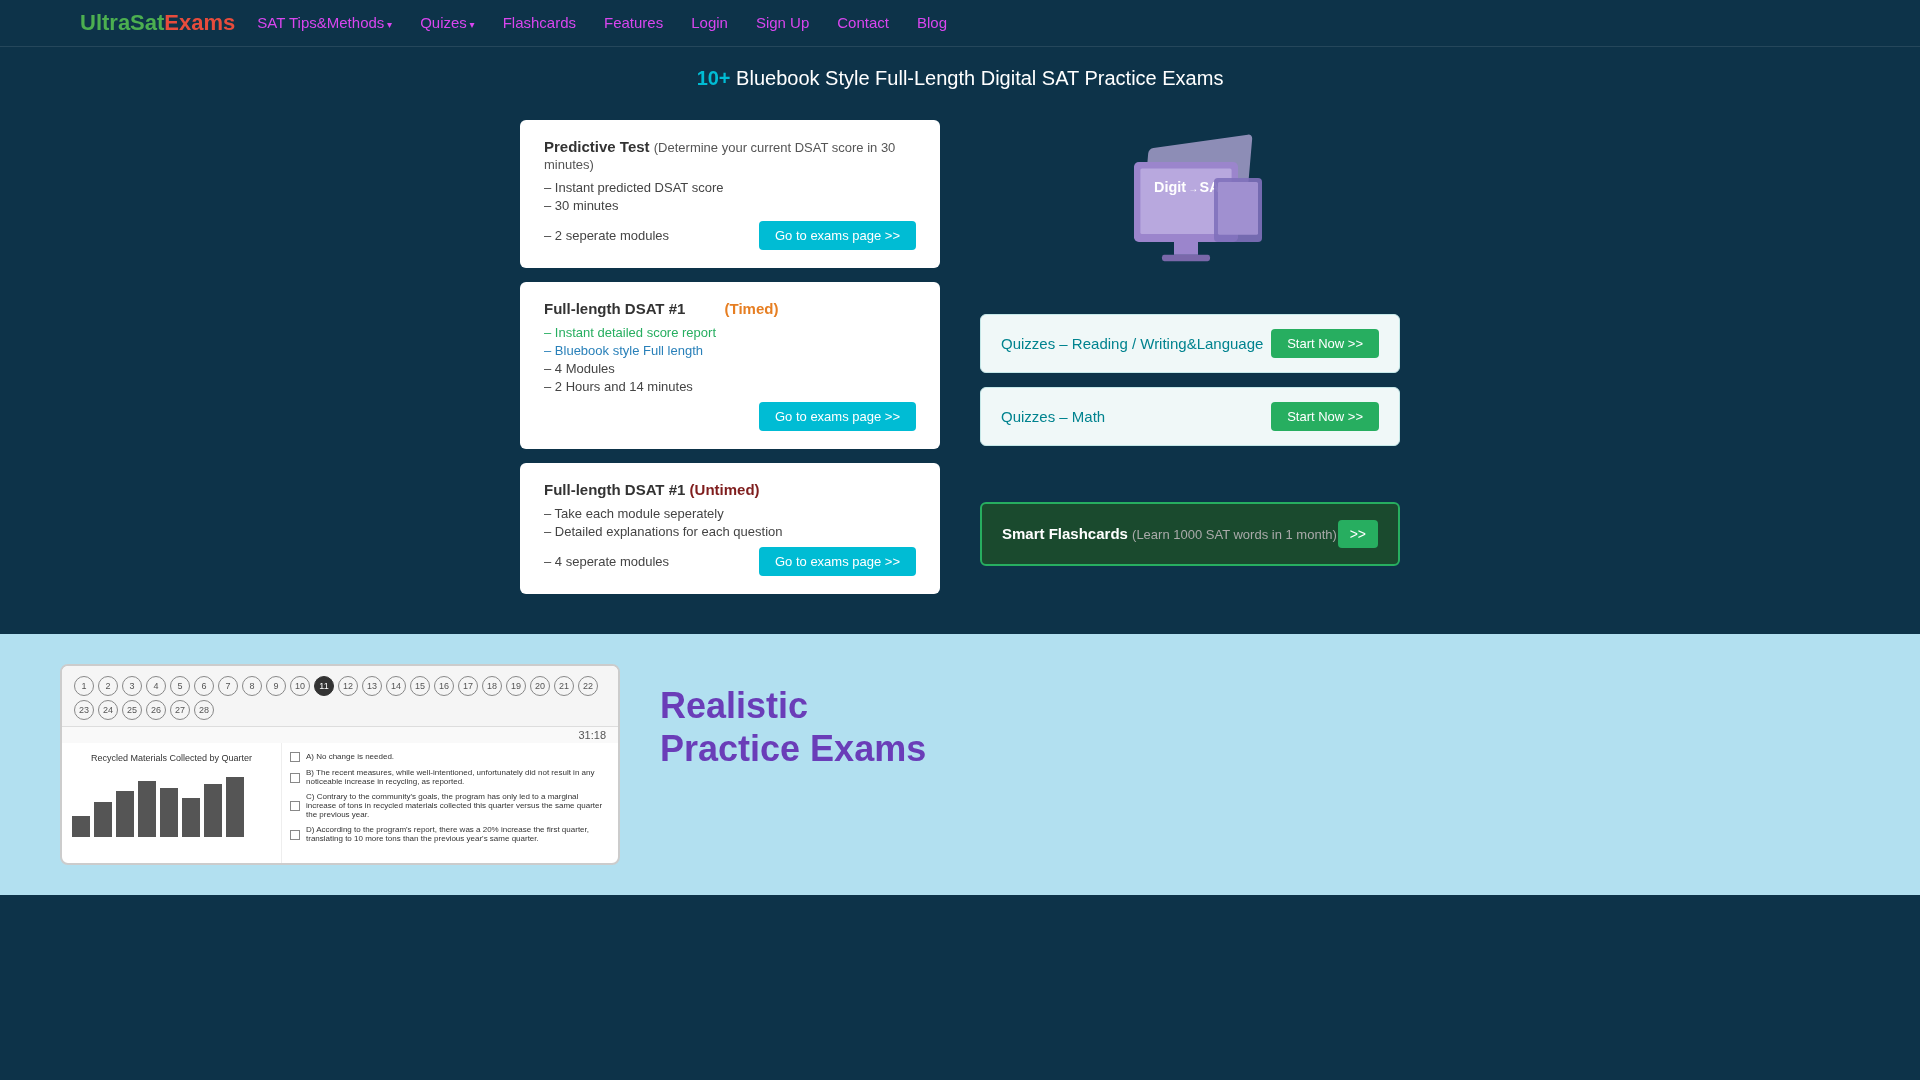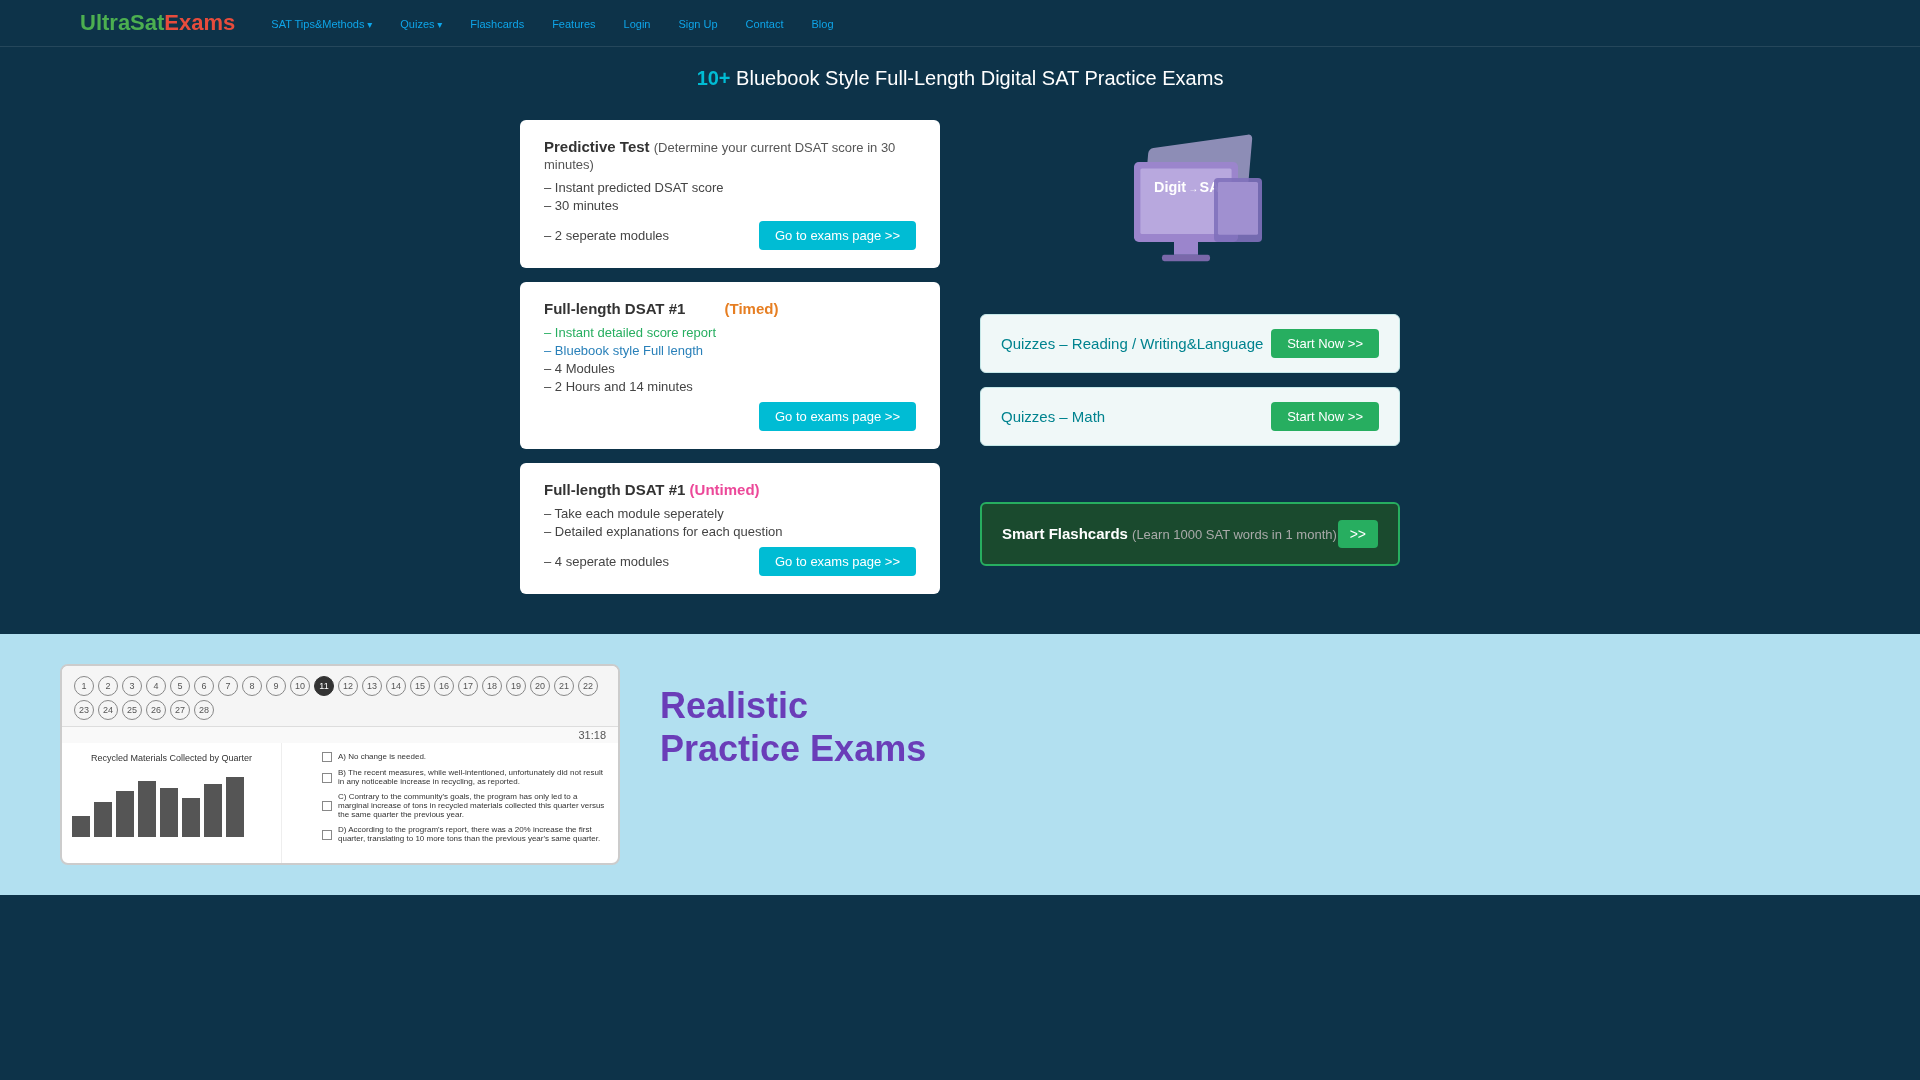--- a/index.html
+++ b/index.html
@@ -9,35 +9,35 @@
     nav {
       background-color: #0d3349;
       display: flex;
       align-items: center;
       padding: 10px 80px;
       border-bottom: 1px solid rgba(255,255,255,0.1);
     }
     .nav-logo {
       font-size: 22px;
       font-weight: bold;
-      margin-right: 36px;
+      margin-right: 22px;
       text-decoration: none;
     }
     .logo-ultra { color: #4caf50; }
     .logo-exams { color: #e74c3c; }
     .nav-links {
       display: flex;
       align-items: center;
       gap: 28px;
       list-style: none;
     }
     .nav-links a {
-      color: #0ea5e9;
+      color: #d946ef;
       text-decoration: none;
-      font-size: 11px;
+      font-size: 15px;
       text-align: center;
     }
     .nav-links .has-dropdown::after {
       content: " ▾";
       font-size: 10px;
     }
 
     
     .hero {
       background-color: #0d3349;
@@ -79,21 +79,21 @@
       font-size: 15px;
       font-weight: bold;
       color: #333;
     }
     .card-title span.timed {
       color: #e67e22;
       font-style: normal;
       margin-left: 35px;
     }
     .card-title span.untimed {
-      color: #ec4899;
+      color: #7f1d1d;
       font-style: normal;
     }
     .card-title span.subtext {
       font-weight: normal;
       font-size: 13px;
       color: #555;
     }
     .card ul {
       list-style: none;
       margin: 8px 0;
@@ -238,21 +238,20 @@
       color: #555;
     }
     .num-circle.active {
       background-color: #333;
       color: #fff;
       border-color: #333;
     }
     .exam-preview-body {
       display: flex;
       height: 120px;
-      gap: 32px;
     }
     .exam-chart {
       width: 220px;
       padding: 10px;
       border-right: 1px solid #eee;
     }
     .chart-title {
       font-size: 9px;
       color: #333;
       text-align: center;

